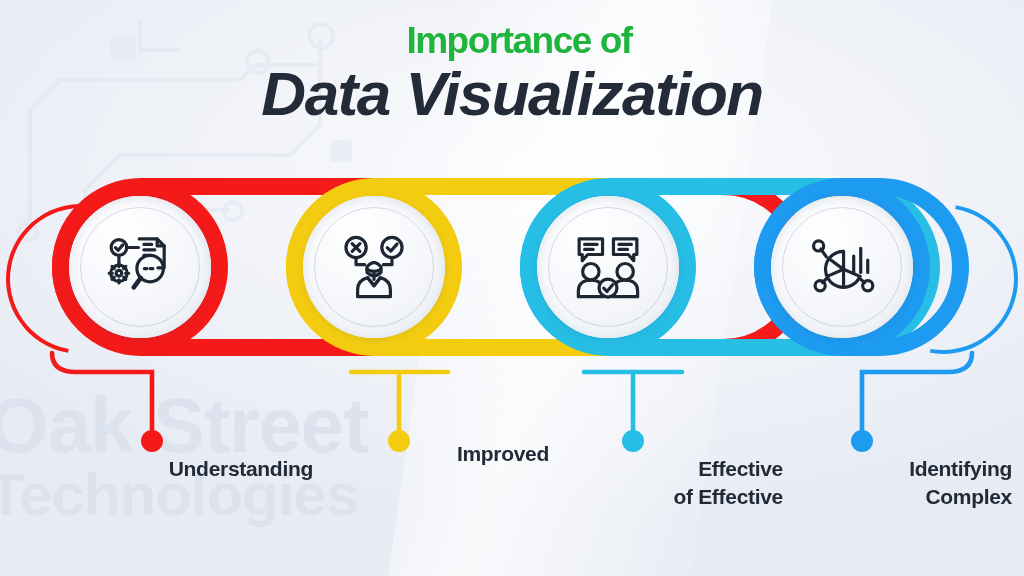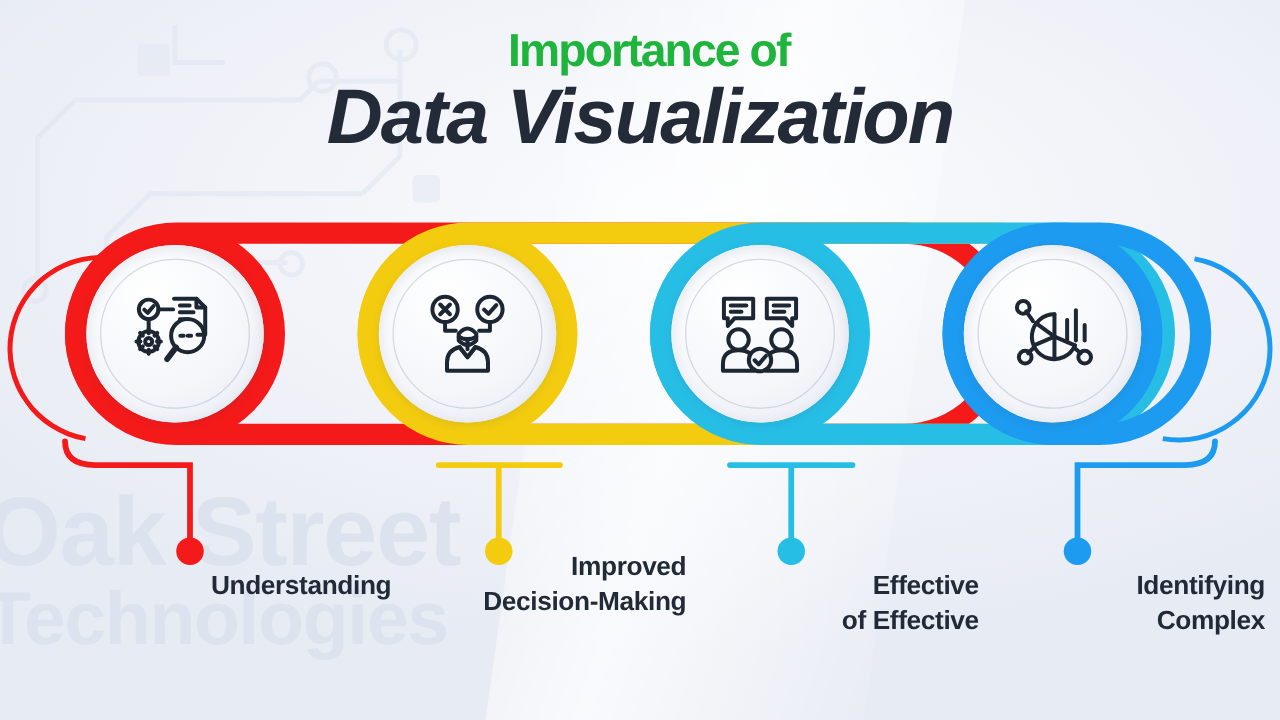--- a/index.html
+++ b/index.html
@@ -314,21 +314,20 @@
     <circle id="dot-2" cx="399" cy="441" r="11" fill="#F3CC10"></circle>
     <circle id="dot-3" cx="633" cy="441" r="11" fill="#27BEE6"></circle>
     <circle id="dot-4" cx="862" cy="441" r="11" fill="#1D9BF0"></circle>
   </svg>
 
   <div class="caption" id="cap-1" style="top: 455px; left: 13px; width: 300px;">
       <span class="cl">Understanding</span>
     </div>
   <div class="caption" id="cap-2" style="top: 440px; left: 249px; width: 300px;">
       <span class="cl">Improved</span>
-      <span class="cl">Decision-Making</span>
     </div>
   <div class="caption" id="cap-3" style="top: 455px; left: 483px; width: 300px;">
       <span class="cl">Effective</span>
       <span class="cl">of Effective</span>
     </div>
   <div class="caption" id="cap-4" style="top: 455px; left: 712px; width: 300px;">
       <span class="cl">Identifying</span>
       <span class="cl">Complex</span>
     </div>
 

